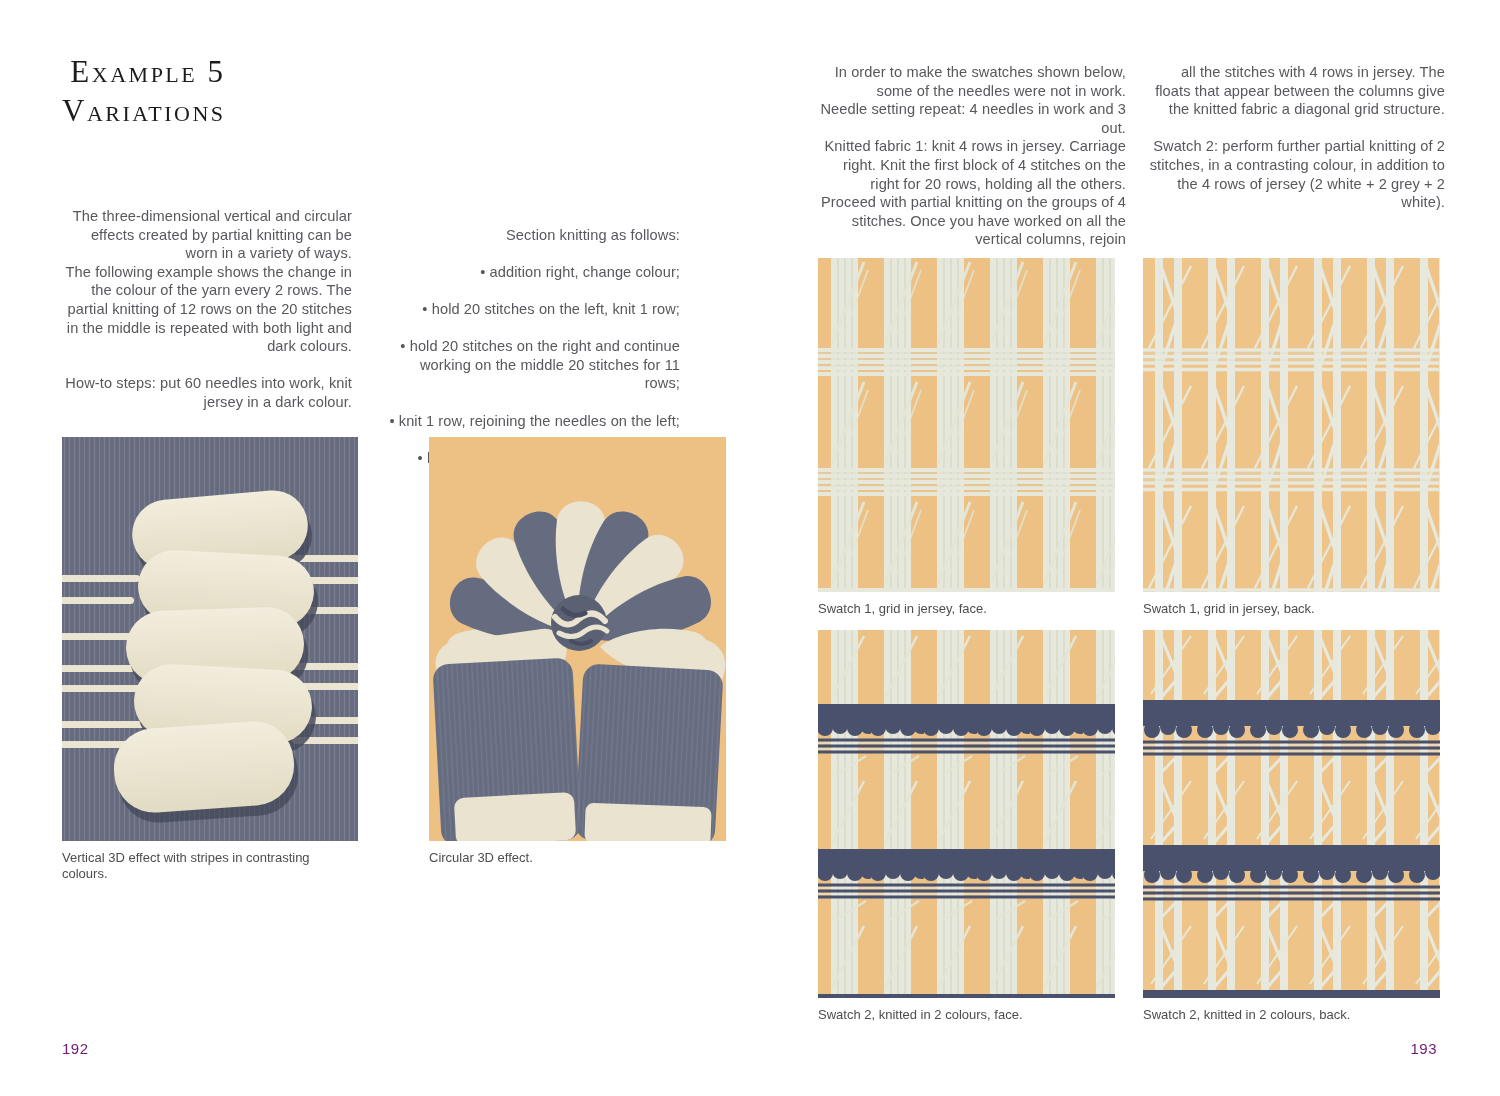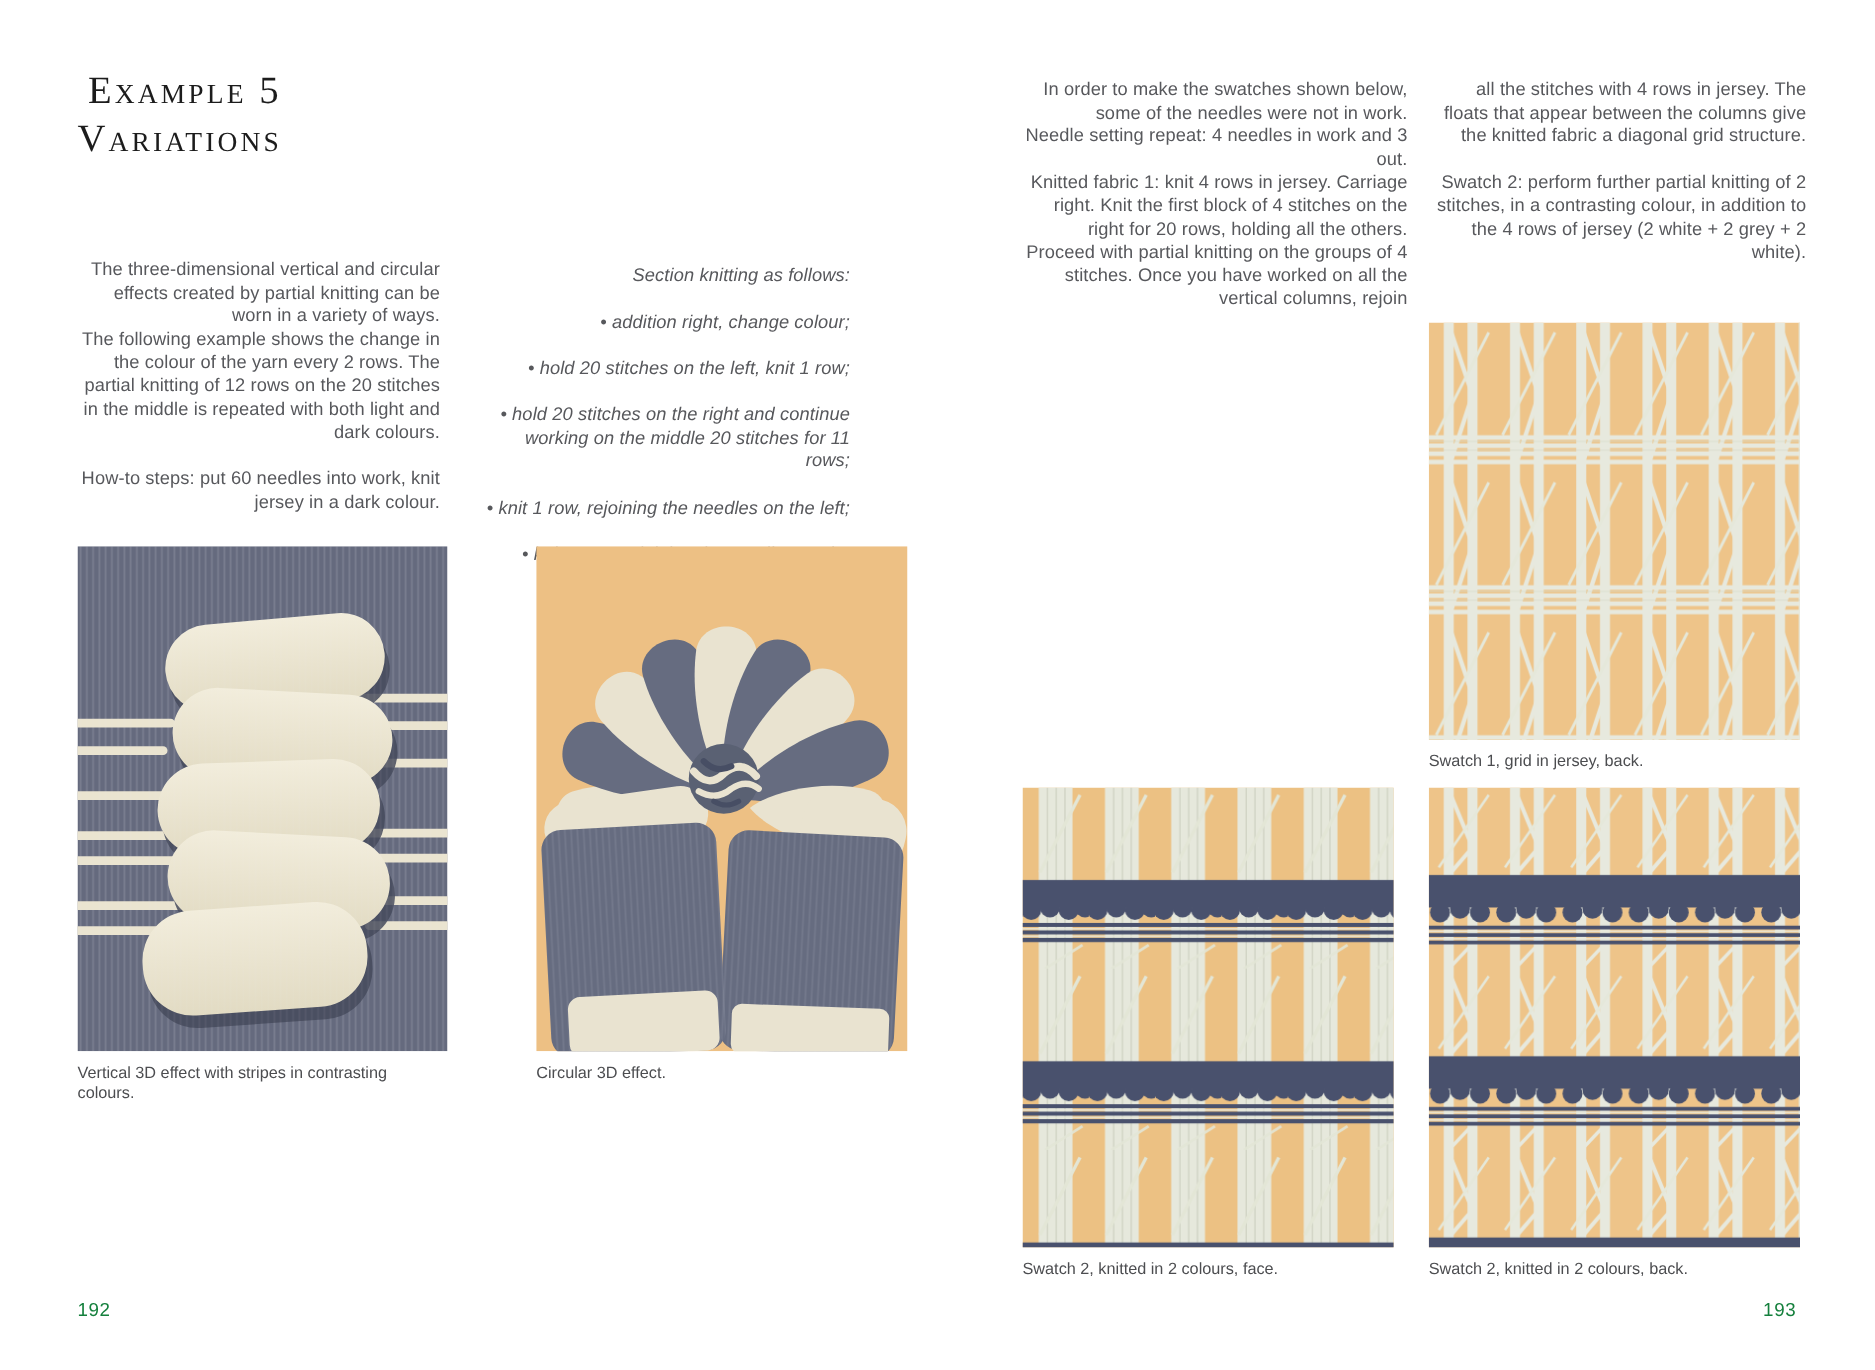--- a/index.html
+++ b/index.html
@@ -5,21 +5,21 @@
   html,body{margin:0;padding:0;background:#ffffff;}
   .spread{position:relative;width:1500px;height:1096px;background:#ffffff;overflow:hidden;
           font-family:"Liberation Sans",sans-serif;}
   .abs{position:absolute;}
   .title{font-family:"Liberation Serif",serif;font-variant:small-caps;font-weight:400;
          font-size:31px;line-height:39px;color:#1c1c1c;letter-spacing:2.5px;}
   .body-text{font-size:14.6px;line-height:18.6px;color:#57585c;letter-spacing:0.1px;
              white-space:pre-line;text-align:right;}
   .body-text p{margin:0;}
   .caption{font-size:13px;line-height:16px;color:#4c4d50;}
-  .pagenum{font-size:15px;color:#15803d;letter-spacing:0.5px;}
+  .pagenum{font-size:15px;color:#701a75;letter-spacing:0.5px;}
   figure{margin:0;padding:0;}
   figcaption{margin-top:9px;}
   svg{display:block;}
 </style>
 </head>
 <body>
 
 <div class="spread">
 
   <section class="abs" style="left:0;top:0;width:750px;height:1096px;">
@@ -27,21 +27,21 @@
     <h1 class="title abs" style="left:62px;top:52px;margin:0;text-align:right;">
       <span>Example 5</span><br>
       <span>Variations</span>
     </h1>
 
     <div class="body-text abs" style="left:62px;top:207px;width:290px;">The three-dimensional vertical and circular effects created by partial knitting can be worn in a variety of ways.
 The following example shows the change in the colour of the yarn every 2 rows. The partial knitting of 12 rows on the 20 stitches in the middle is repeated with both light and dark colours.
 
 How-to steps: put 60 needles into work, knit jersey in a dark colour.</div>
 
-    <div class="body-text abs" style="left:385px;top:193px;width:295px;font-style:italic;">
+    <div class="body-text abs" style="left:385px;top:207px;width:295px;">
       <p>Section knitting as follows:</p>
       <p>• addition right, change colour;</p>
       <p>• hold 20 stitches on the left, knit 1 row;</p>
       <p>• hold 20 stitches on the right and continue working on the middle 20 stitches for 11 rows;</p>
       <p>• knit 1 row, rejoining the needles on the left;</p>
       <p>• knit 1 row, rejoining the needles on the right.</p>
       <p>• repeat these steps.</p>
     </div>
 
     <figure class="abs" style="left:62px;top:437px;width:296px;">
@@ -145,20 +145,37 @@
   <section class="abs" style="left:750px;top:0;width:750px;height:1096px;">
 
     <div class="body-text abs" style="left:68px;top:63px;width:308px;">In order to make the swatches shown below, some of the needles were not in work.
 Needle setting repeat: 4 needles in work and 3 out.
 Knitted fabric 1: knit 4 rows in jersey. Carriage right. Knit the first block of 4 stitches on the right for 20 rows, holding all the others. Proceed with partial knitting on the groups of 4 stitches. Once you have worked on all the vertical columns, rejoin</div>
 
     <div class="body-text abs" style="left:393px;top:63px;width:302px;">all the stitches with 4 rows in jersey. The floats that appear between the columns give the knitted fabric a diagonal grid structure.
 
 Swatch 2: perform further partial knitting of 2 stitches, in a contrasting colour, in addition to the 4 rows of jersey (2 white + 2 grey + 2 white).</div>
 
+    <figure class="abs" style="left:68px;top:258px;width:297px;">
+      <svg width="297" height="334" viewBox="0 0 297 334">
+        <defs>
+          <pattern id="ps1f" patternUnits="userSpaceOnUse" width="53" height="120">
+            <rect x="13" width="27" height="120" fill="#e6e8dc"></rect>
+            <path d="M20,0 V120 M27,0 V120 M34,0 V120" stroke="#ccd0bf" stroke-width="1.2" opacity="0.8"></path>
+            <path d="M46,4 L14,86" stroke="#e3e6d6" stroke-width="3"></path>
+            <path d="M50,12 L20,92" stroke="#e3e6d6" stroke-width="1.8" opacity="0.8"></path>
+            <path d="M0,92 H53 M0,98 H53 M0,104 H53 M0,110 H53 M0,116 H53" stroke="#e6e8dc" stroke-width="4.2"></path>
+            <path d="M0,95 H53 M0,101 H53 M0,108 H53" stroke="#d6d9c8" stroke-width="1" opacity="0.7"></path>
+          </pattern>
+        </defs>
+        <rect width="297" height="334" fill="#ecc183"></rect>
+        <rect width="297" height="334" fill="url(#ps1f)"></rect>
+      </svg>
+      <figcaption class="caption">Swatch 1, grid in jersey, face.</figcaption>
+    </figure>
 
     <figure class="abs" style="left:393px;top:258px;width:297px;">
       <svg width="297" height="334" viewBox="0 0 297 334">
         <defs>
           <pattern id="ps1b" patternUnits="userSpaceOnUse" width="53" height="120">
             <rect x="12" width="8" height="120" fill="#e7e9de"></rect>
             <rect x="31" width="8" height="120" fill="#e7e9de"></rect>
             <path d="M16,2 L35,58 L16,116" stroke="#e7e9de" stroke-width="3.4" fill="none"></path>
             <path d="M48,8 L6,90" stroke="#e5e8da" stroke-width="2.2"></path>
             <path d="M0,92 H53 M0,98.5 H53 M0,105 H53 M0,111.5 H53" stroke="#e7e9de" stroke-width="3.6"></path>

